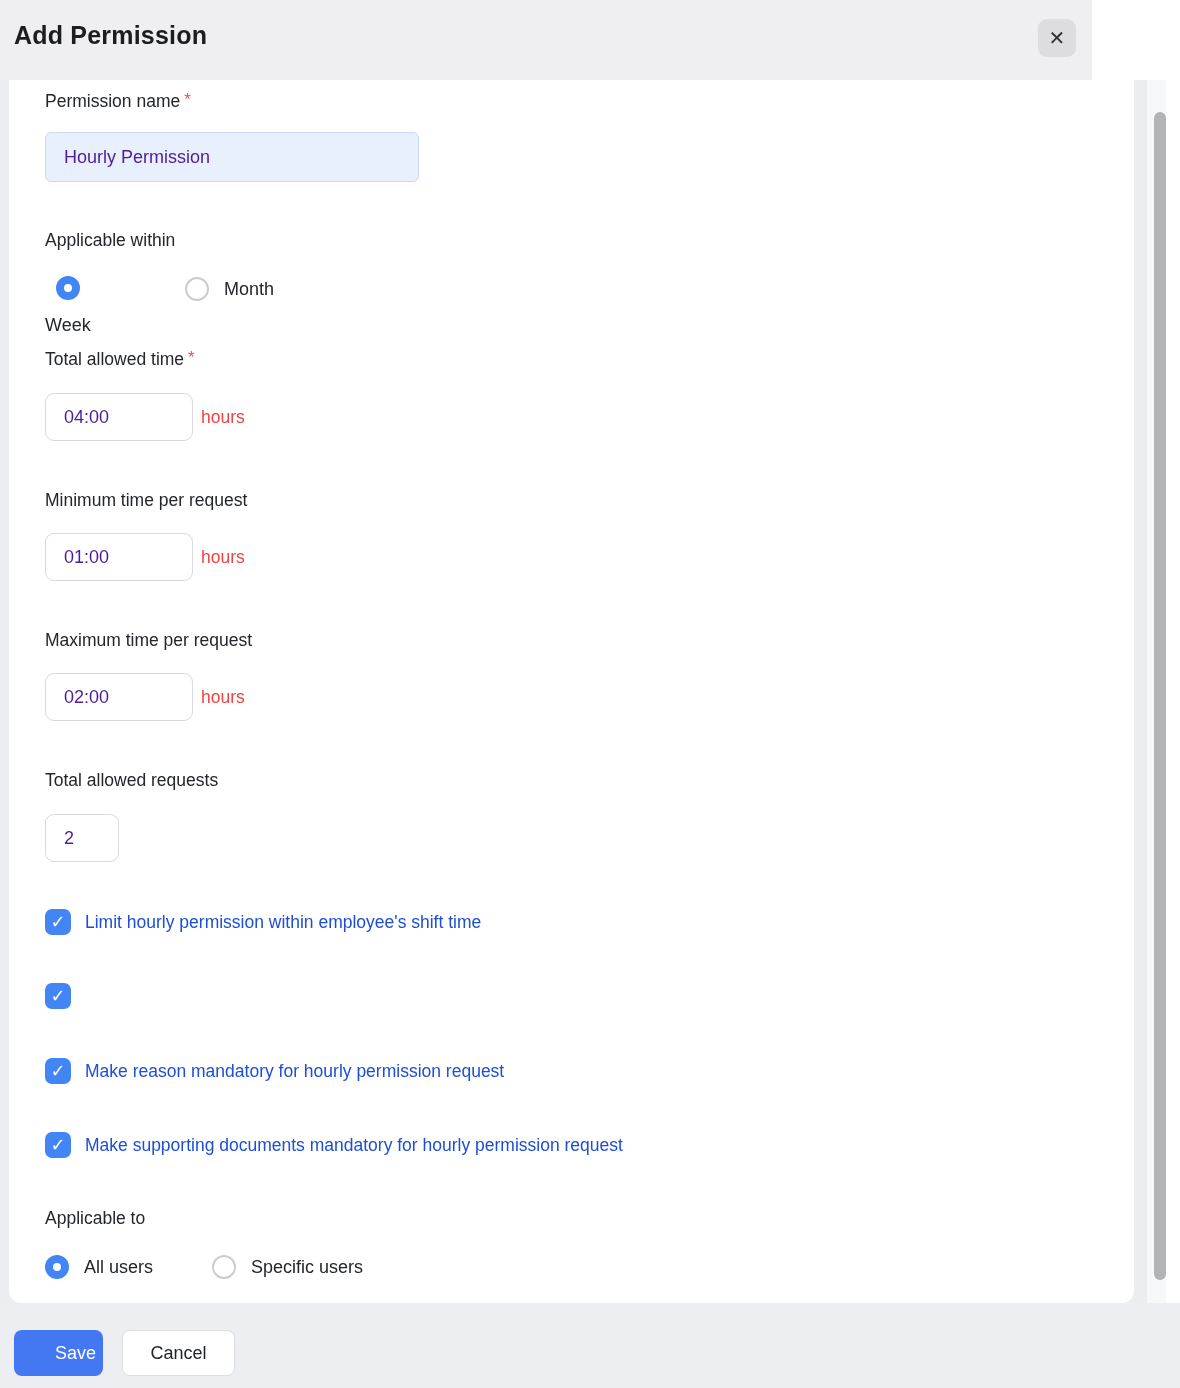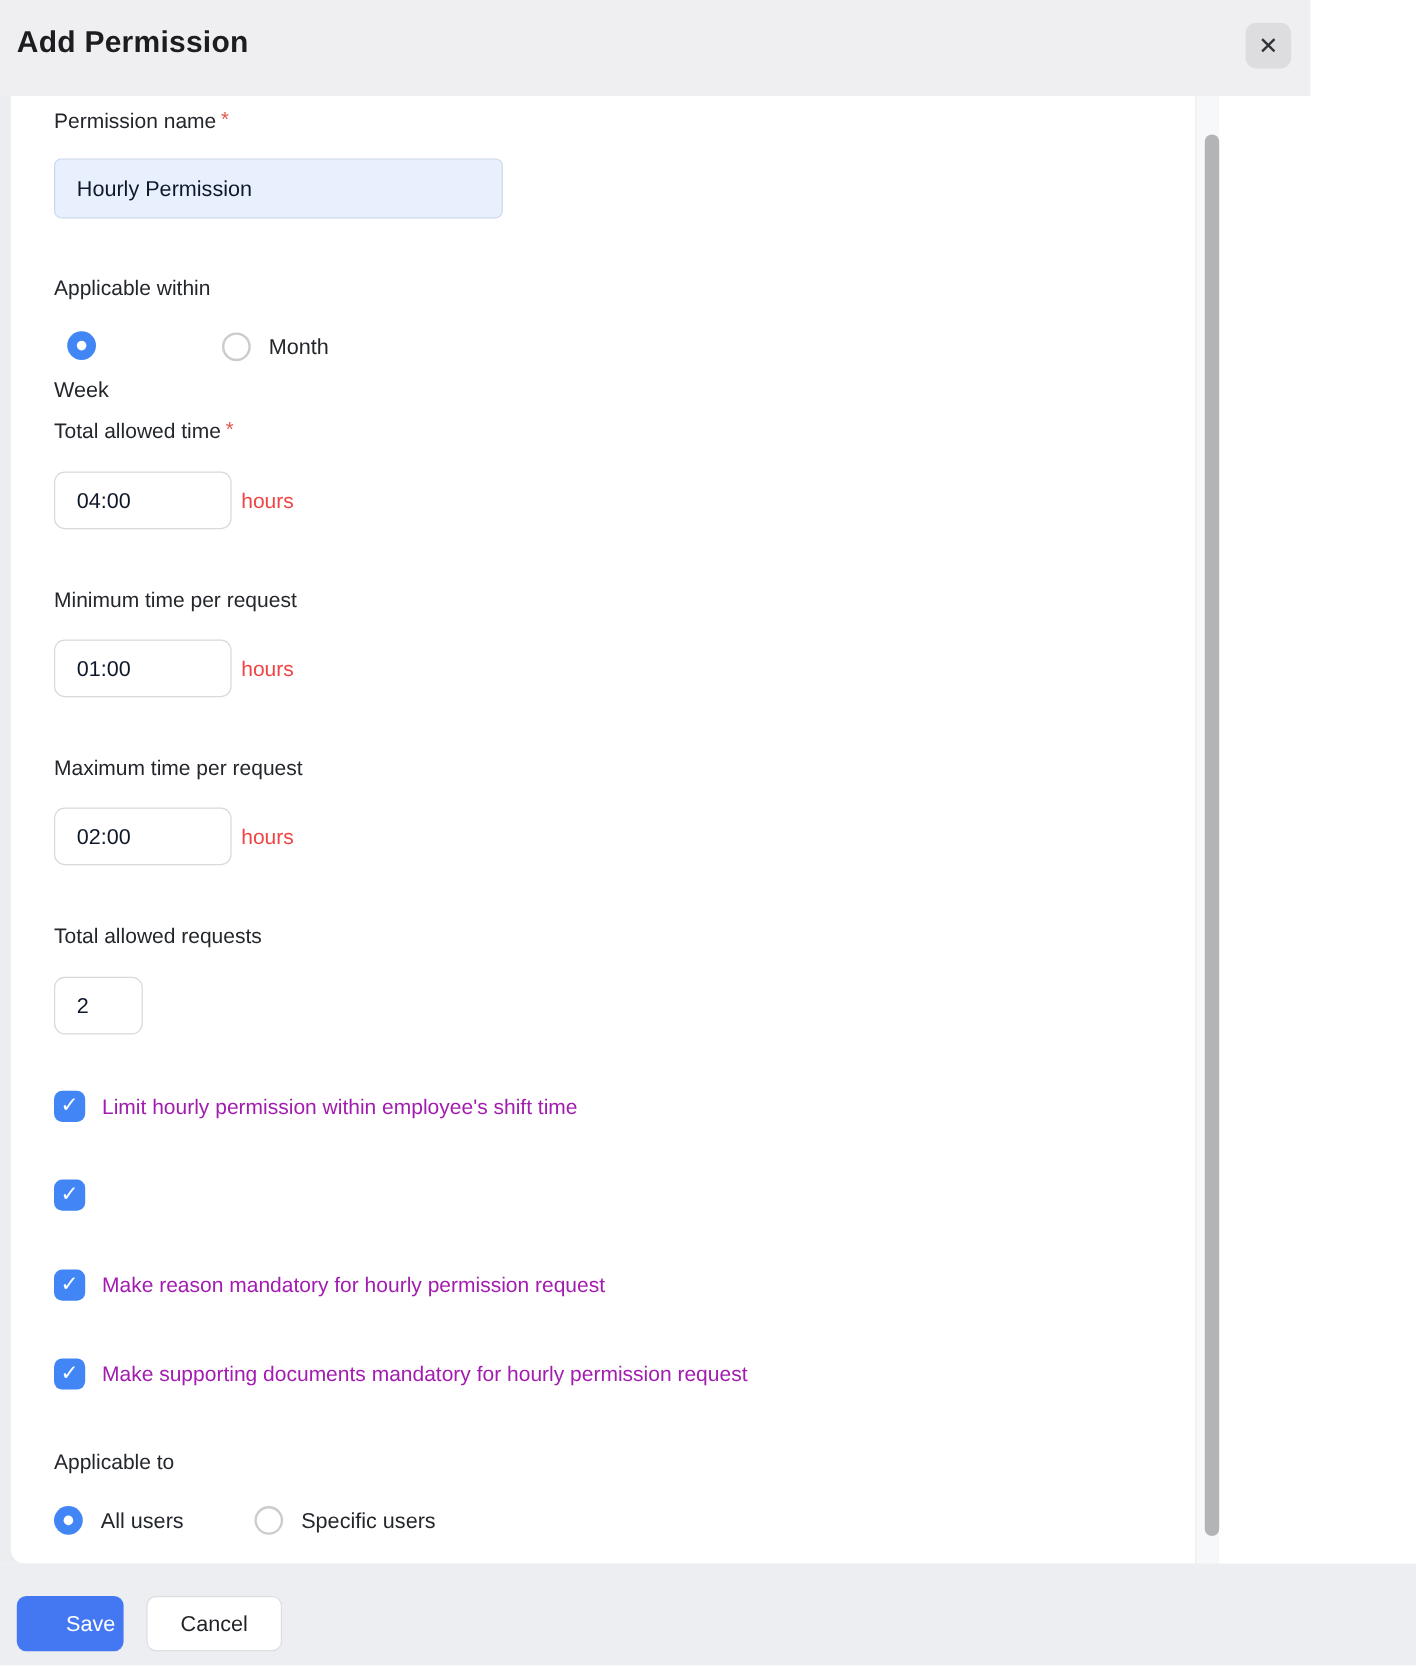--- a/index.html
+++ b/index.html
@@ -21,21 +21,21 @@
   .close-btn{
     position:absolute;right:16px;top:19px;width:38px;height:38px;
     background:#dddddf;border-radius:9px;border:none;cursor:pointer;
     display:flex;align-items:center;justify-content:center;
   }
   .close-btn span{
     font-family:"DejaVu Sans",sans-serif;font-size:20px;color:#2f3237;line-height:1;
   }
   
   .mid{
-    position:absolute;top:80px;left:0;width:1016px;height:1223px;
+    position:absolute;top:80px;left:0;width:1166px;height:1223px;
     background:#ecedf1;
   }
   .content-panel{
     position:absolute;left:9px;top:0;width:1125px;height:1223px;
     background:#ffffff;border-radius:0 0 12px 12px;
   }
   
   .scrollbar-track{
     position:absolute;right:0;top:0;width:19px;height:1223px;
     background:#f7f8f9;border-left:1px solid #ededef;
@@ -46,21 +46,21 @@
   }
   
   .f-label{
     position:absolute;left:36px;font-size:17.5px;color:#23262b;white-space:nowrap;
   }
   .req{color:#e2574d;font-size:17px;margin-left:4px;vertical-align:2px;}
   .text-input{
     position:absolute;left:36px;height:48px;box-sizing:border-box;
     border:1px solid #d9d9d9;border-radius:9px;background:#fff;
     font-family:"Liberation Sans","DejaVu Sans",sans-serif;
-    font-size:18px;color:#0f172a;padding:0 0 0 18px;outline:none;
+    font-size:18px;color:#4c1d95;padding:0 0 0 18px;outline:none;
   }
   .perm-input{
     top:52px;width:374px;height:50px;border-radius:6px;
     background:#e9f0fd;border:1px solid #ccd8ee;
   }
   .time-input{width:148px;}
   .unit{
     position:absolute;left:192px;font-size:17.5px;color:#ef4444;
     height:48px;display:flex;align-items:center;
   }
@@ -83,21 +83,21 @@
   .cb-row{
     position:absolute;left:36px;display:flex;align-items:center;gap:14px;height:26px;cursor:pointer;
   }
   .cb-box{
     width:26px;height:26px;border-radius:7px;background:var(--accent);
     display:flex;align-items:center;justify-content:center;flex:0 0 auto;
   }
   .cb-box span{
     font-family:"DejaVu Sans",sans-serif;font-size:18px;font-weight:700;color:#fff;line-height:1;
   }
-  .cb-label{font-size:17.5px;color:#a21caf;white-space:nowrap;}
+  .cb-label{font-size:17.5px;color:#1d4ed8;white-space:nowrap;}
   
   .modal-footer{
     position:absolute;left:0;top:1303px;width:1180px;height:85px;
     background:#eceef1;z-index:3;
   }
   .btn{
     position:absolute;top:27px;height:46px;border-radius:8px;cursor:pointer;
     font-family:"Liberation Sans","DejaVu Sans",sans-serif;font-size:18px;
     display:flex;align-items:center;justify-content:center;box-sizing:border-box;
   }

